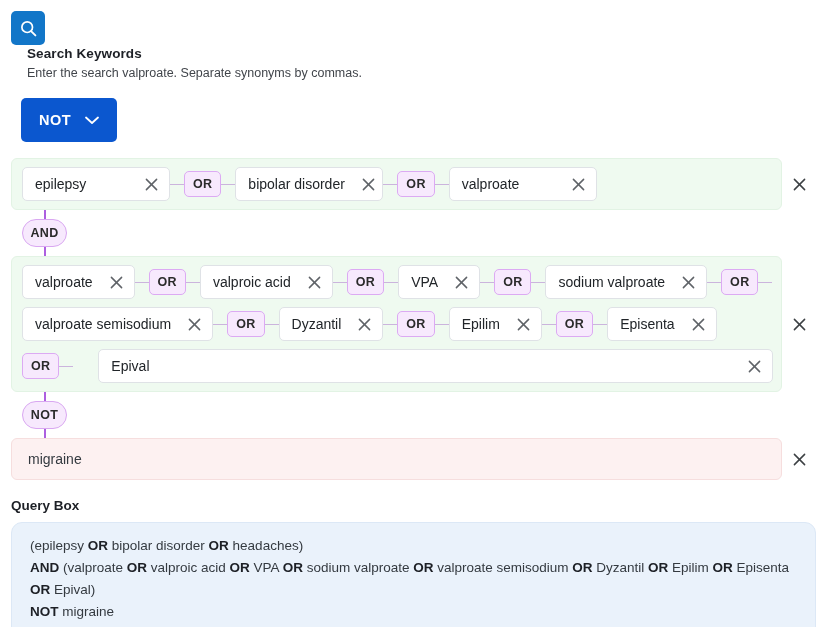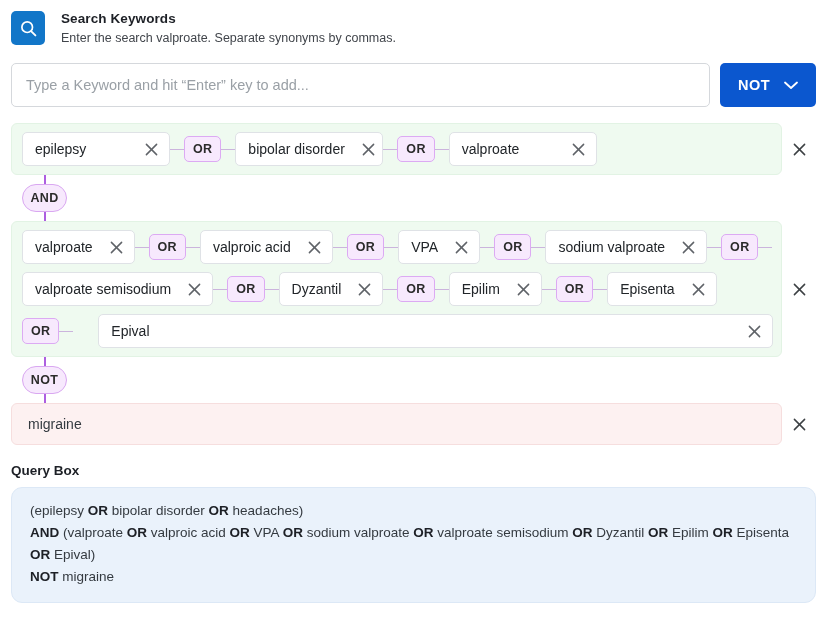--- a/index.html
+++ b/index.html
@@ -9,21 +9,21 @@
     height: 627px;
     background: #ffffff;
     font-family: "Liberation Sans", sans-serif;
     color: #212529;
     overflow: hidden;
   }
 
   .page { position: relative; width: 827px; height: 627px; }
 
   
-  .header { display: flex; align-items: flex-start; padding: 10px 0 0 11px; }
+  .header { display: flex; align-items: flex-start; padding: 10px 0 0 11px; flex-direction: column; }
   .search-tile {
     width: 34px; height: 34px; border-radius: 5px;
     background: #1276c8; flex: 0 0 auto;
     display: flex; align-items: center; justify-content: center;
     margin-top: 1px;
   }
   .search-tile svg { display: block; }
   .header-text { margin-left: 16px; }
   .header-title {
     font-size: 13.5px; font-weight: bold; color: #1d2026;
@@ -147,21 +147,20 @@
         <line x1="12.3" y1="12.3" x2="16.4" y2="16.4" stroke="#ffffff" stroke-width="1.9" stroke-linecap="round"></line>
       </svg>
     </div>
     <div class="header-text">
       <div class="header-title">Search Keywords</div>
       <div class="header-sub">Enter the search valproate. Separate synonyms by commas.</div>
     </div>
   </div>
 
   <div class="input-row">
-    <input class="keyword-input" type="text" placeholder="Type a Keyword and hit “Enter” key to add..." style="">
     <button class="not-button">
       <span>NOT</span>
       <span class="chev">
         <svg width="14" height="9" viewBox="0 0 14 9" fill="none">
           <path d="M1 1.5 L7 7 L13 1.5" stroke="#ffffff" stroke-width="1.8" stroke-linecap="round" stroke-linejoin="round"></path>
         </svg>
       </span>
     </button>
   </div>
 

